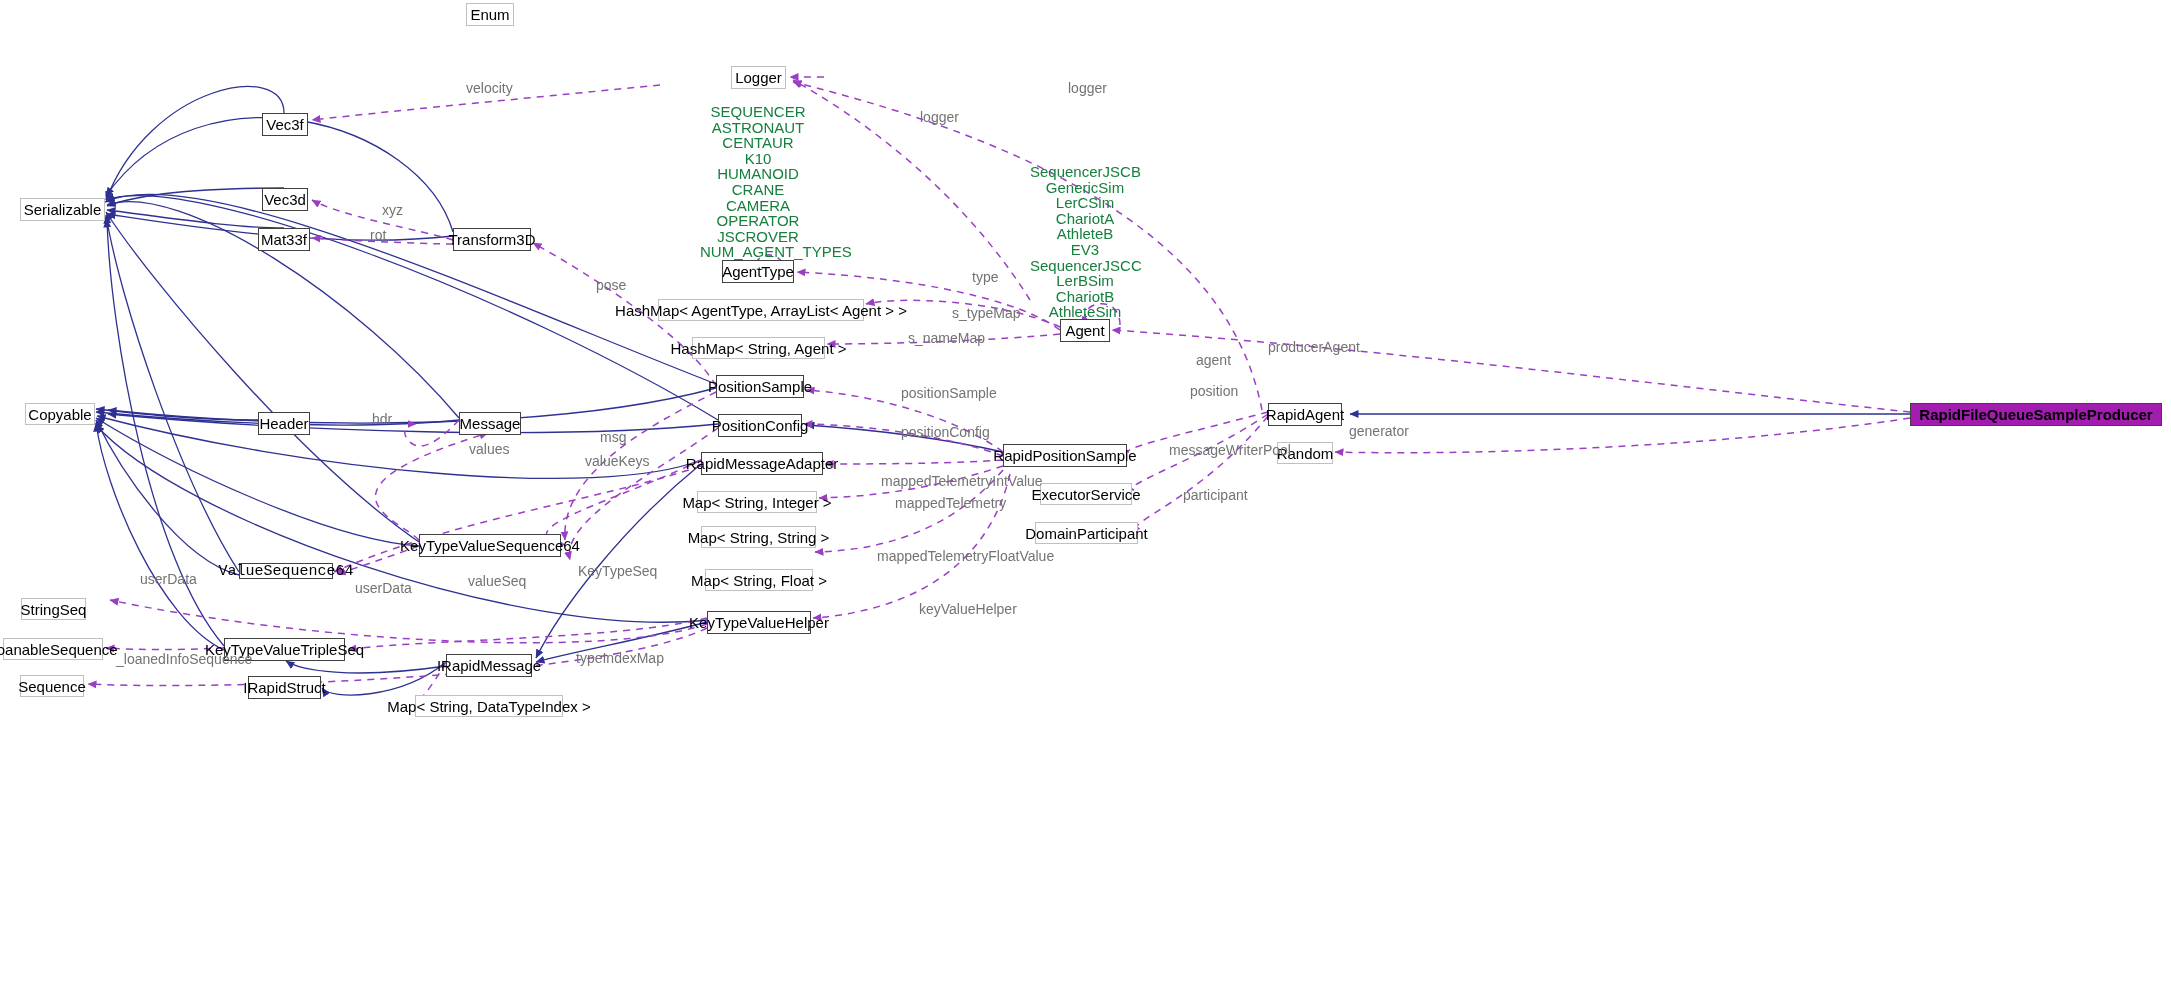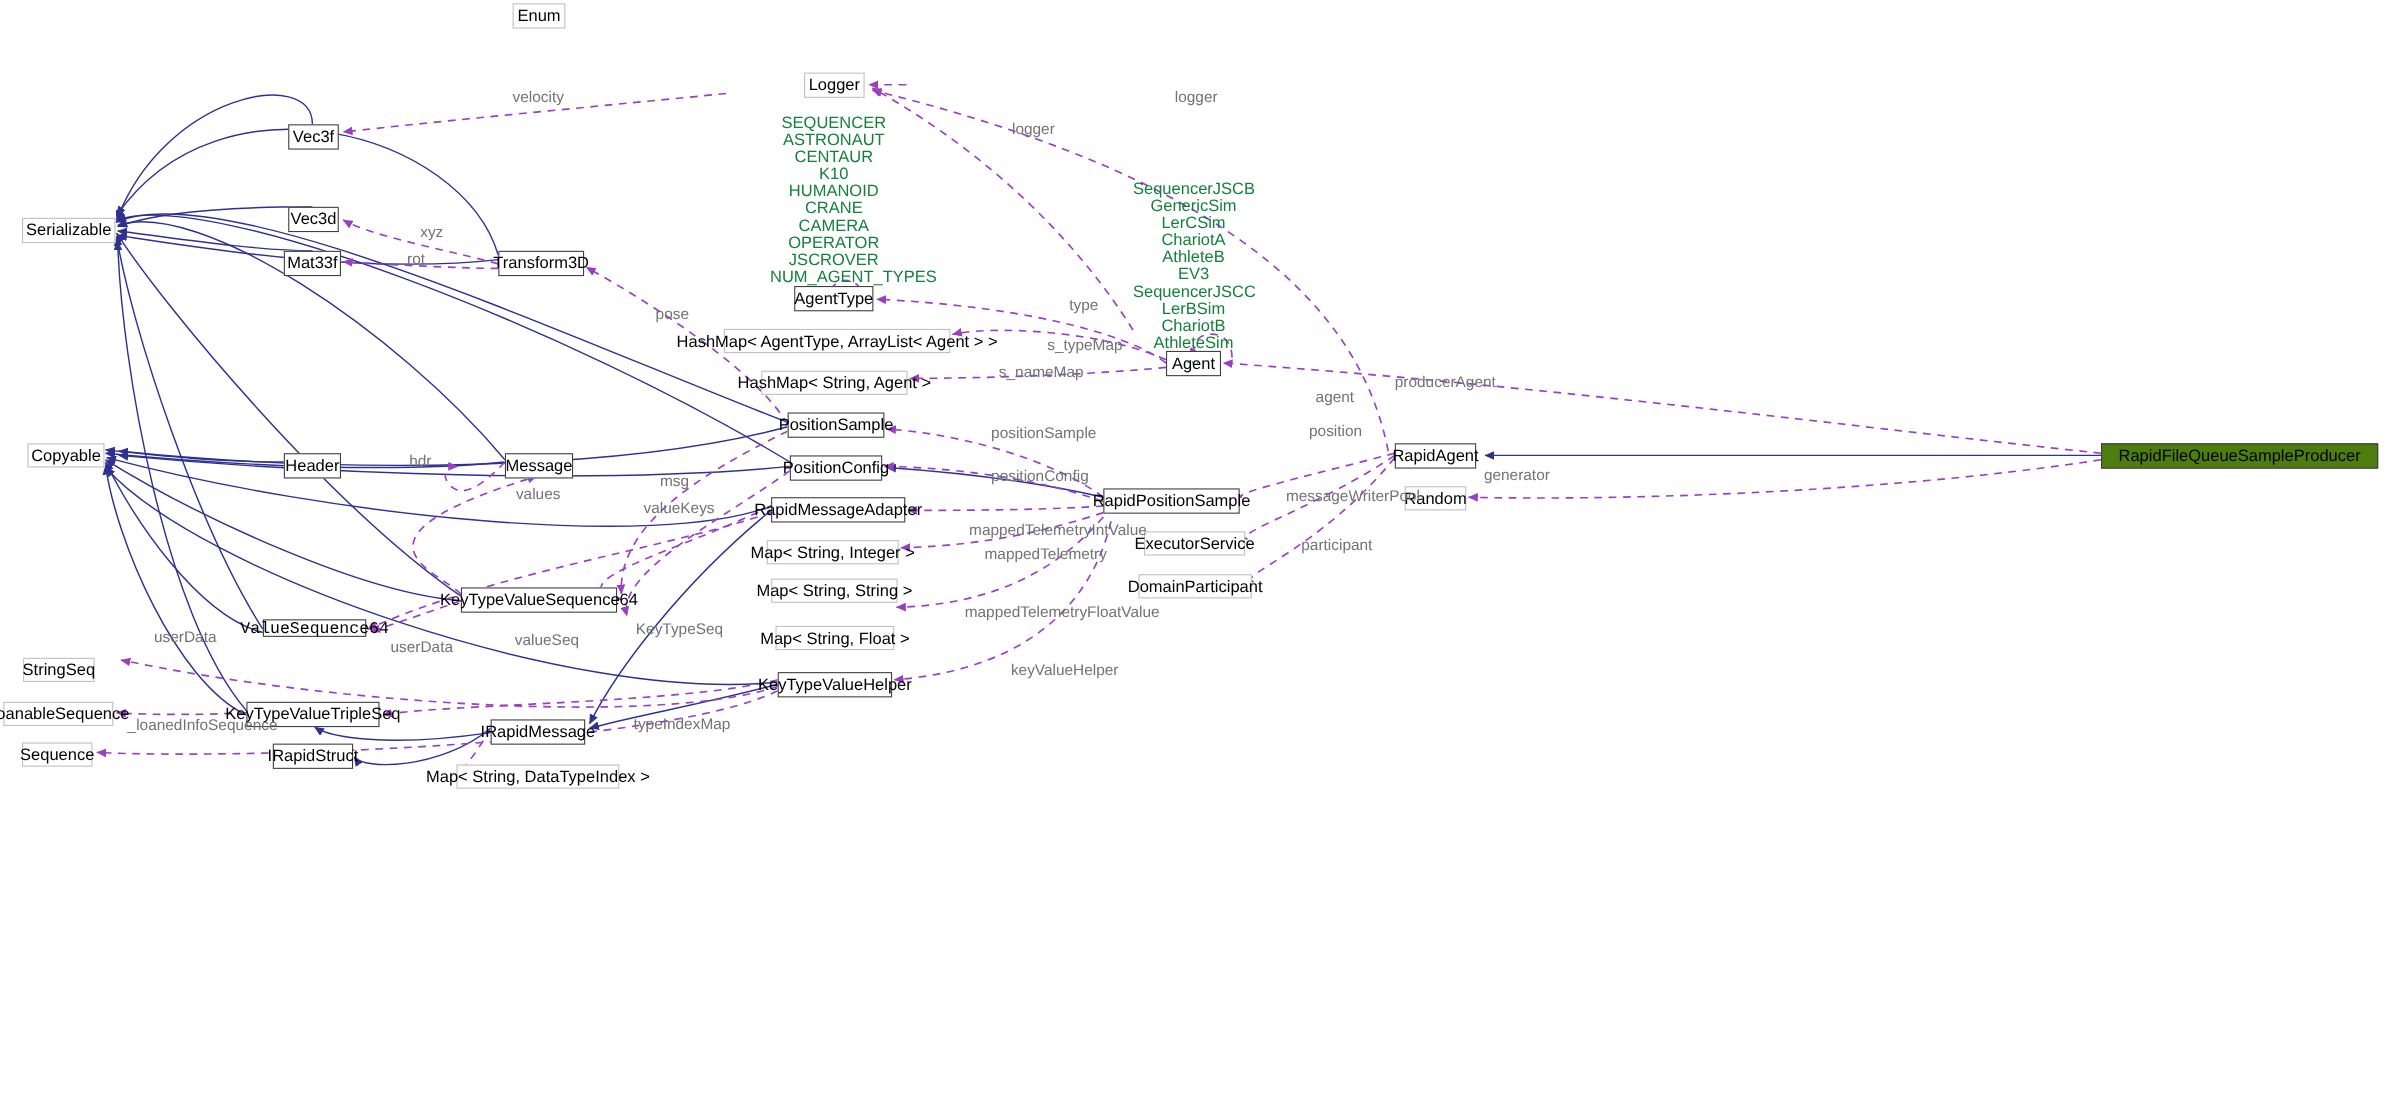--- a/index.html
+++ b/index.html
@@ -4,21 +4,21 @@
 <style>
   html,body{margin:0;padding:0;background:#ffffff;}
   #canvas{position:relative;width:2171px;height:999px;background:#ffffff;
           font-family:"Liberation Sans","DejaVu Sans",sans-serif;overflow:hidden;}
   svg#edges{position:absolute;left:0;top:0;width:2171px;height:999px;}
   .node{position:absolute;box-sizing:border-box;display:flex;align-items:center;
         justify-content:center;background:#ffffff;white-space:nowrap;
         font-size:15px;color:#000000;line-height:1;}
   .node.solid{border:1.6px solid #404040;}
   .node.light{border:1.2px solid #c0c0c0;}
-  .node.current{border:1.6px solid #404040;background:#4d7c0f;}
+  .node.current{border:1.6px solid #404040;background:#a21caf;font-weight:bold;}
   .enumlist{position:absolute;text-align:center;font-size:15px;color:#15803d;
             line-height:1.04;white-space:nowrap;}
   .enumlist div{padding:0;}
   .elabel{position:absolute;font-size:14px;color:#737373;white-space:nowrap;}
 </style>
 </head>
 <body>
 
 <div id="canvas">
 

